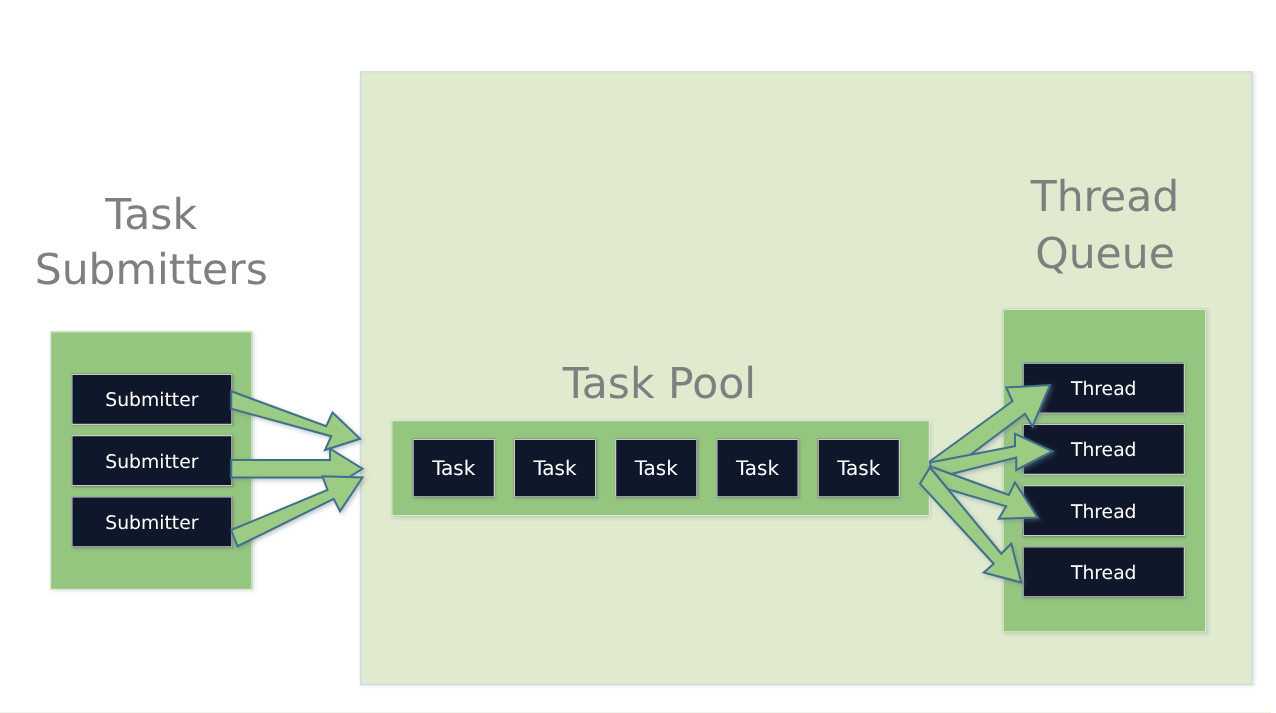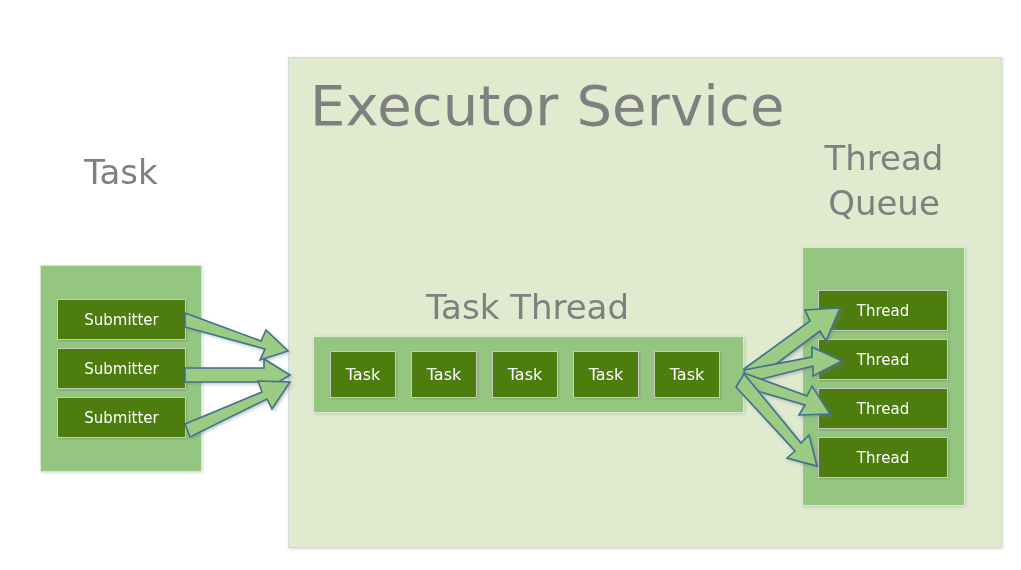--- a/index.html
+++ b/index.html
@@ -33,21 +33,21 @@
     box-sizing:border-box;
     box-shadow:1px 1px 3px rgba(120,130,140,.28);
   }
   .submitters-group{left:40px;top:265px;width:162px;height:207px;}
   .queue-group{left:313px;top:336px;width:431px;height:77px;}
   .threadpool-group{left:802px;top:247px;width:163px;height:259px;}
 
   
   .chip{
     position:absolute;
-    background:#4d7c0f;
+    background:#0f172a;
     border:1px solid #c9ccc6;
     box-sizing:border-box;
     color:#ffffff;
     display:flex;align-items:center;justify-content:center;
     box-shadow:1px 1px 2px rgba(90,100,90,.35);
     white-space:nowrap;
   }
   .chip-submitter{left:57px;width:129px;height:41px;font-size:15px;}
   .chip-thread{left:818px;width:130px;height:41px;font-size:15px;}
   .chip-task{top:351px;width:66px;height:47px;font-size:16px;}
@@ -75,31 +75,31 @@
     stroke-linejoin:miter;
     filter:url(#arrowShadow);
   }
 </style>
 </head>
 <body>
 
 <div id="canvas">
 
   <div class="executor-panel"></div>
-  <div class="executor-title">Executor Service</div>
 
   <div class="caption caption-submitters">
     <div>Task</div>
+    <div>Submitters</div>
   </div>
   <div class="group-box submitters-group"></div>
   <div class="chip chip-submitter" style="top:299px;">Submitter</div>
   <div class="chip chip-submitter" style="top:348px;">Submitter</div>
   <div class="chip chip-submitter" style="top:397px;">Submitter</div>
 
-  <div class="caption caption-queue">Task Thread</div>
+  <div class="caption caption-queue">Task Pool</div>
   <div class="group-box queue-group"></div>
   <div class="chip chip-task" style="left:330px;">Task</div>
   <div class="chip chip-task" style="left:411px;">Task</div>
   <div class="chip chip-task" style="left:492px;">Task</div>
   <div class="chip chip-task" style="left:573px;">Task</div>
   <div class="chip chip-task" style="left:654px;">Task</div>
 
   <div class="caption caption-threadpool">
     <div>Thread</div>
     <div>Queue</div>

